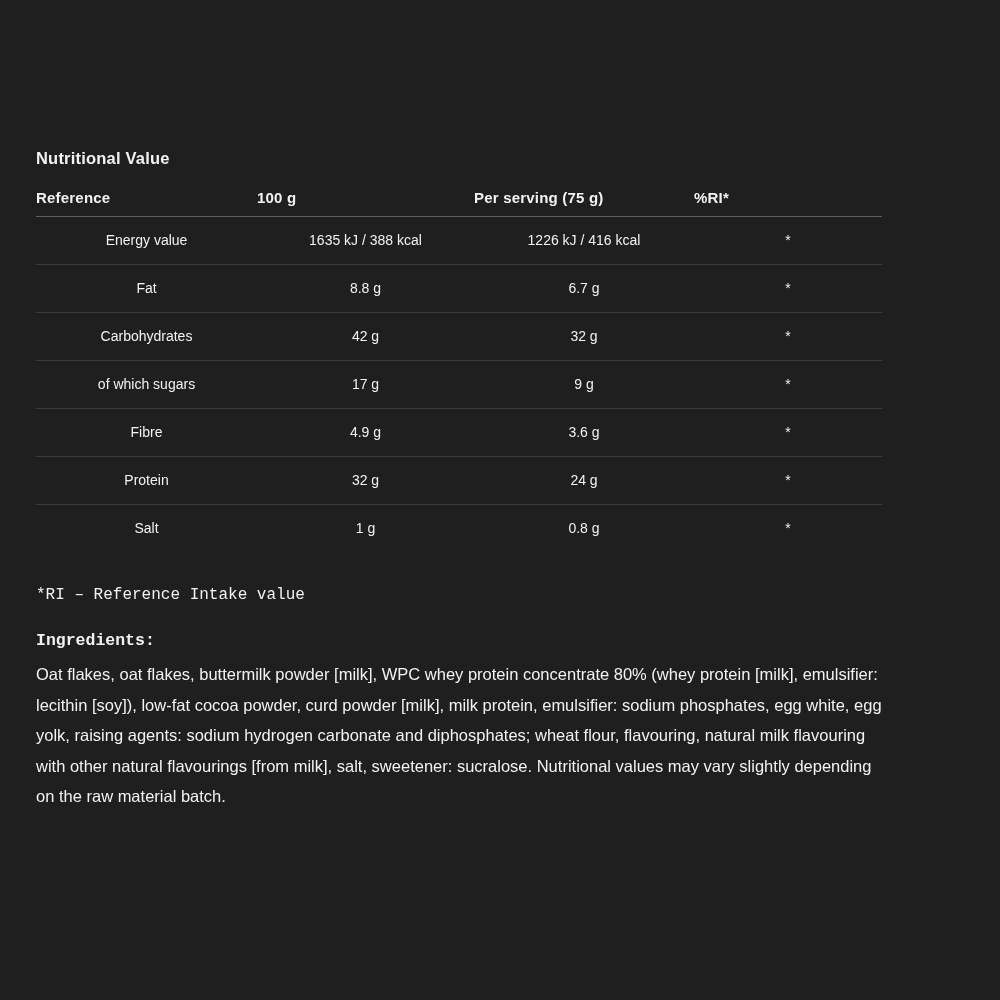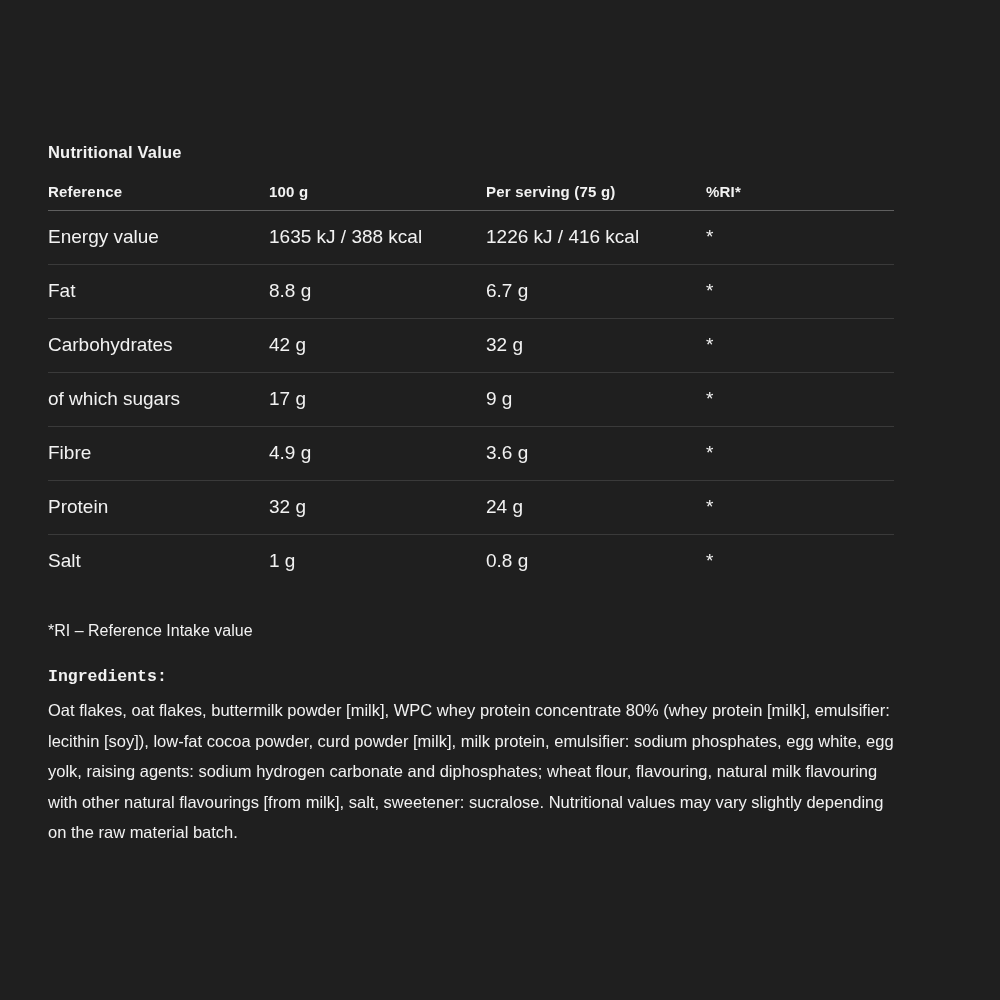--- a/index.html
+++ b/index.html
@@ -11,23 +11,24 @@
   html,body{margin:0;padding:0;}
   body{
     width:1000px;height:1000px;
     background:var(--bg);
     color:var(--text);
     font-family:"Liberation Sans","DejaVu Sans",sans-serif;
     -webkit-font-smoothing:antialiased;
     overflow:hidden;
   }
   .panel{
-    padding:143px 82px 0 48px;
+    padding:143px 82px 0 36px;
     box-sizing:border-box;
     width:888px;
+    margin-top:6px;
   }
   .panel-title{
     margin:0 0 21px 0;
     font-size:16.5px;
     font-weight:700;
     letter-spacing:.2px;
   }
   table.nutrition{
     width:846px;
     border-collapse:collapse;
@@ -39,31 +40,33 @@
   table.nutrition col.c4{width:188px;}
   table.nutrition th{
     text-align:left;
     font-size:15px;
     font-weight:700;
     padding:0 0 10px 0;
     border-bottom:1px solid var(--header-divider);
     letter-spacing:.2px;
   }
   table.nutrition td{
-    font-size:19px;
+    font-size:14px;
     font-weight:400;
     padding:15px 0 16px 0;
     border-bottom:1px solid var(--row-divider);
     vertical-align:middle;
+    text-align:center;
   }
   table.nutrition tr:last-child td{border-bottom:none;}
   .ri-footnote{
     margin:34px 0 0 0;
     font-size:16px;
     font-weight:400;
+    font-family:Liberation Mono, monospace;
   }
   .ingredients-heading{
     margin:27px 0 0 0;
     font-size:16.5px;
     font-weight:700;
     font-family:Liberation Mono, monospace;
   }
   .ingredients-text{
     margin:9px 0 0 0;
     width:846px;

